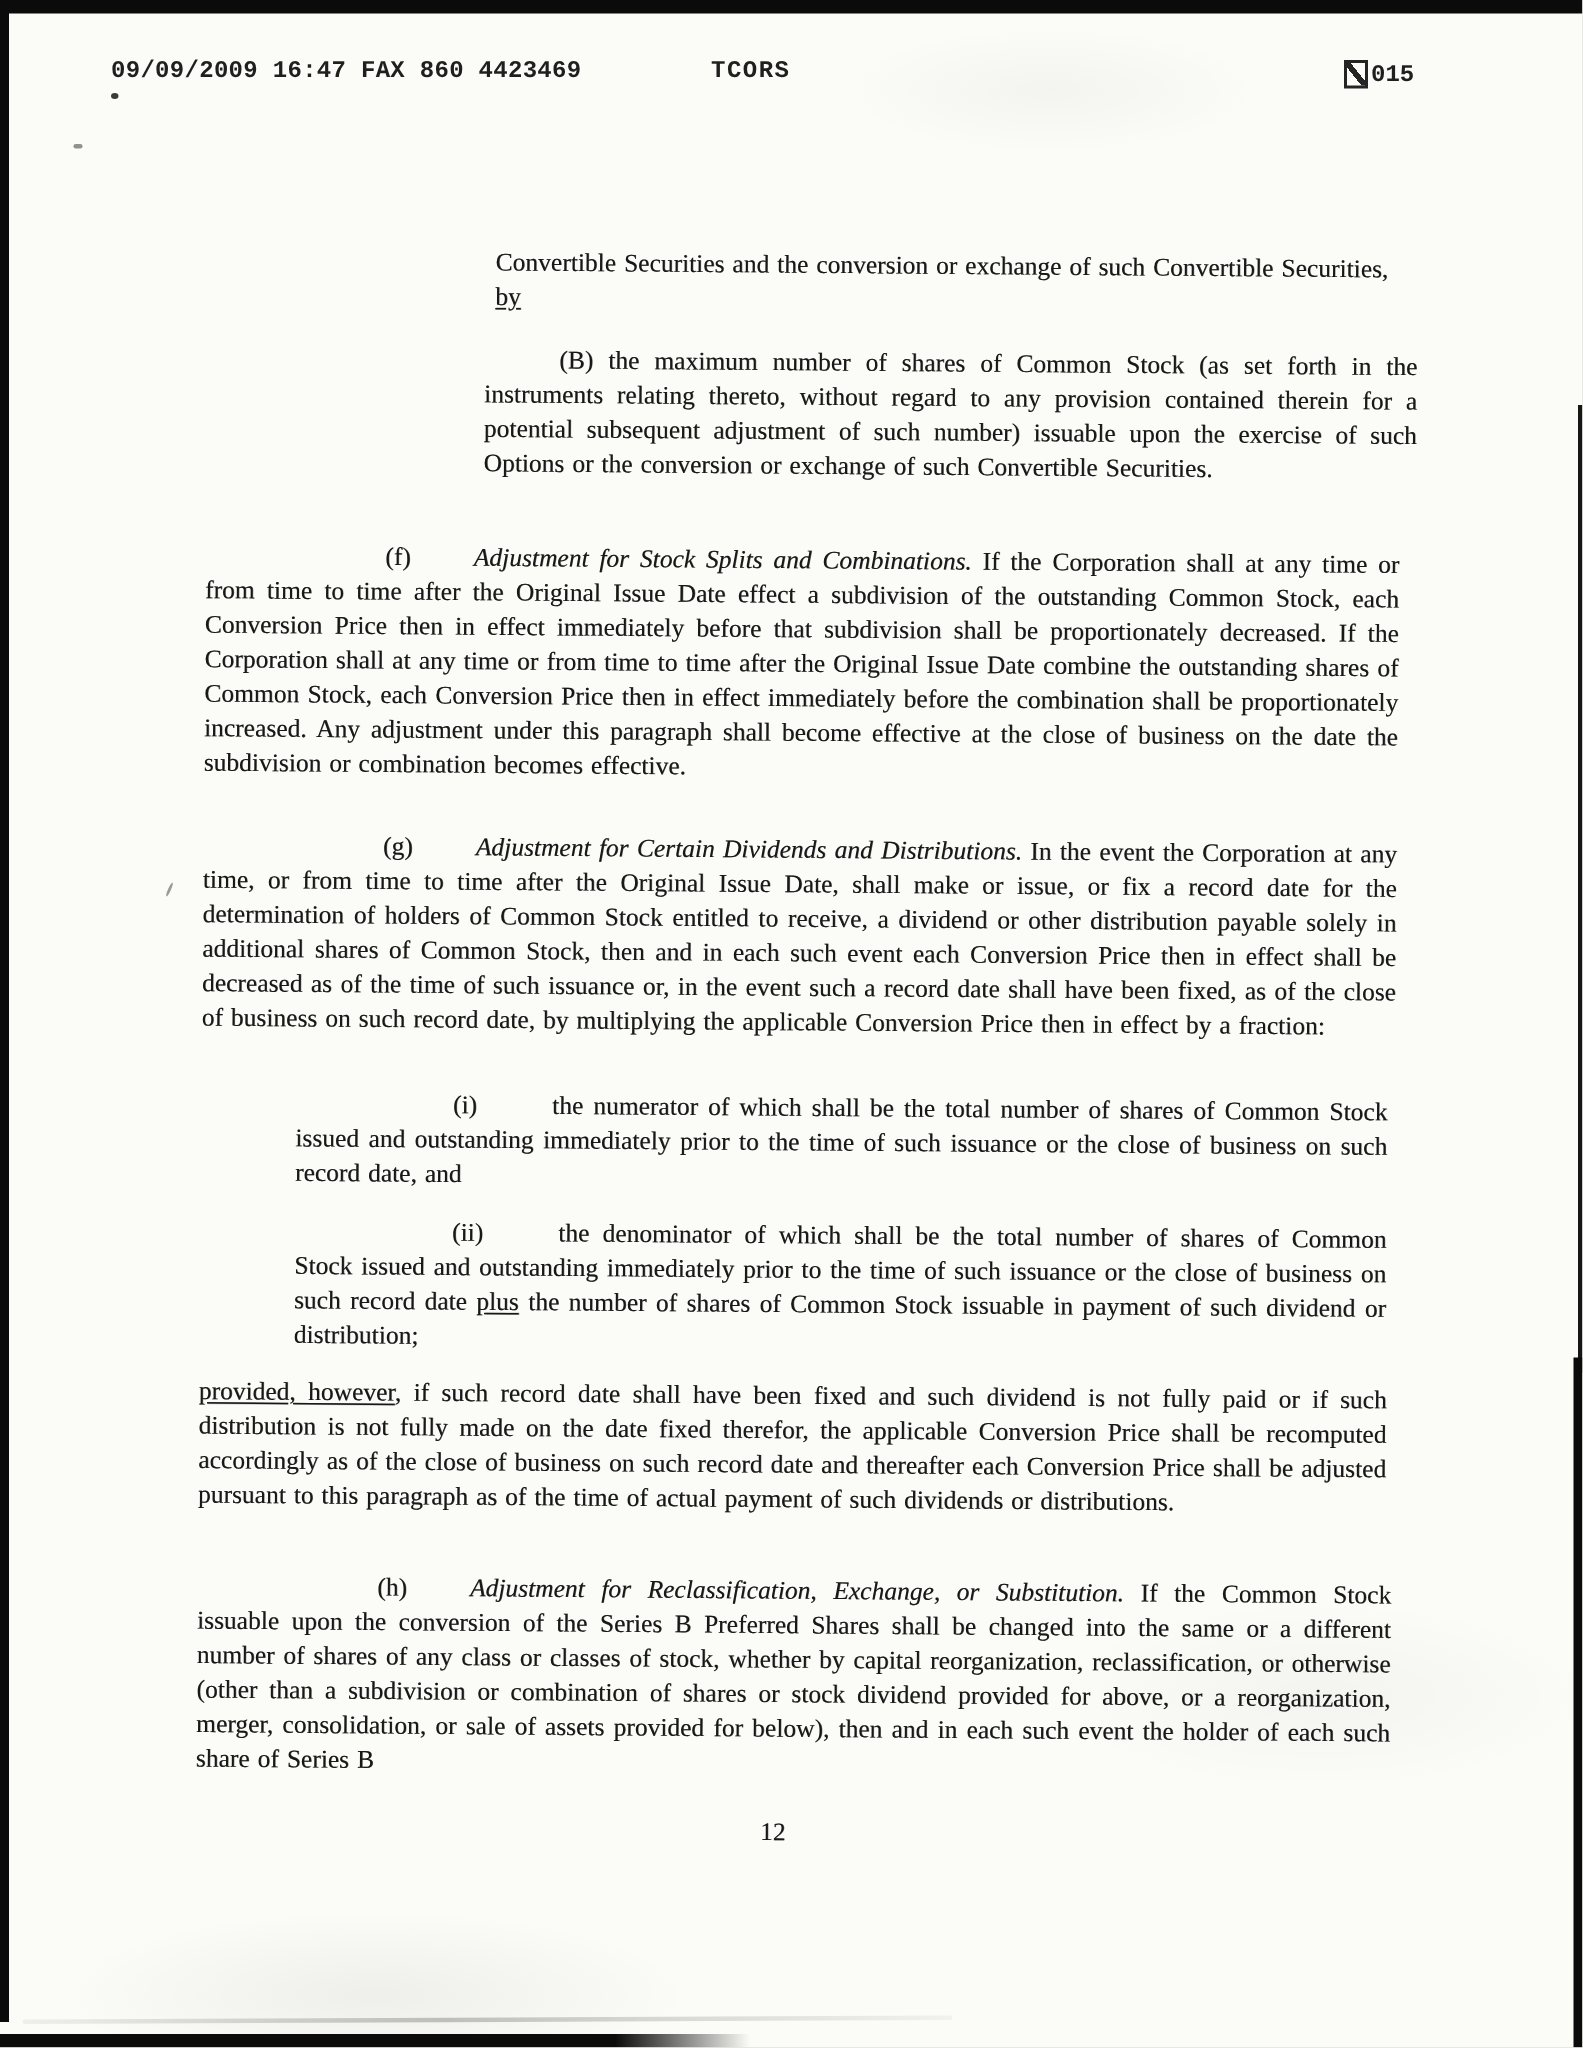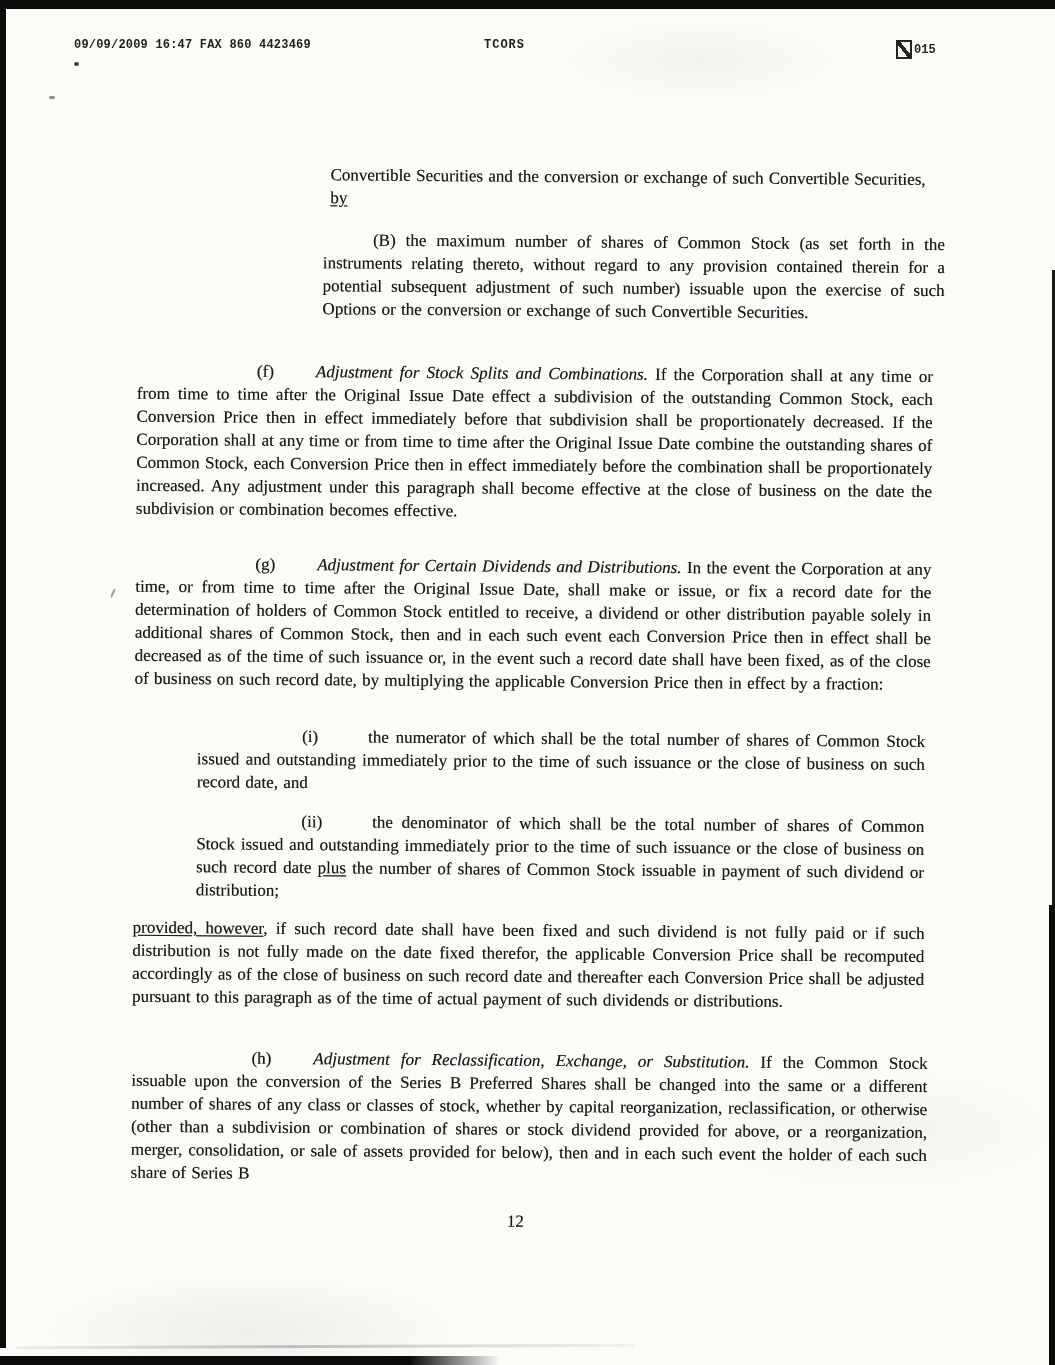--- a/index.html
+++ b/index.html
@@ -23,23 +23,23 @@
   .streak{position:absolute;top:1345px;left:15px;width:620px;height:3px;border-radius:2px;
     background:linear-gradient(to right,rgba(0,0,0,0.05),rgba(0,0,0,0.22) 45%,rgba(0,0,0,0.04));
     transform:rotate(-0.25deg);}
   .speck{position:absolute;background:#3a3a3a;border-radius:50%;}
   .speck-a{top:62px;left:74px;width:5px;height:4px;}
   .speck-b{top:96px;left:49px;width:6px;height:3px;opacity:.55;border-radius:2px;}
   .speck-c{top:588px;left:112px;width:2px;height:10px;opacity:.5;transform:rotate(24deg);}
 
   
   .fax-header{position:absolute;top:36px;left:0;width:1055px;height:40px;
-    font-family:"Liberation Mono", monospace;font-weight:bold;font-size:12px;color:#1f1f1f;}
+    font-family:"Liberation Mono", monospace;font-weight:bold;font-size:16px;color:#1f1f1f;}
   .fax-line{position:absolute;left:74px;top:2px;letter-spacing:0.2px;}
-  .fax-sender{position:absolute;left:484px;top:2px;letter-spacing:1px;}
+  .fax-sender{position:absolute;left:474px;top:2px;letter-spacing:1px;}
   .fax-counter{position:absolute;left:896px;top:4px;display:flex;align-items:center;gap:2px;}
   .fax-icon{display:inline-block;width:12px;height:15px;border:2px solid #242424;
     background:linear-gradient(to top right,rgba(0,0,0,0) 40%,#242424 40%,#242424 60%,rgba(0,0,0,0) 60%);}
 
   
   #scan-body{position:absolute;top:0;left:0;width:1055px;height:1365px;
     transform:rotate(0.45deg);transform-origin:52% 45%;}
   .para{position:absolute;font-size:17px;line-height:23px;color:#181818;
     text-align:justify;word-spacing:0.06em;text-shadow:0.3px 0 0 rgba(20,20,20,0.55);}
   .tab{display:inline-block;width:42px;}

